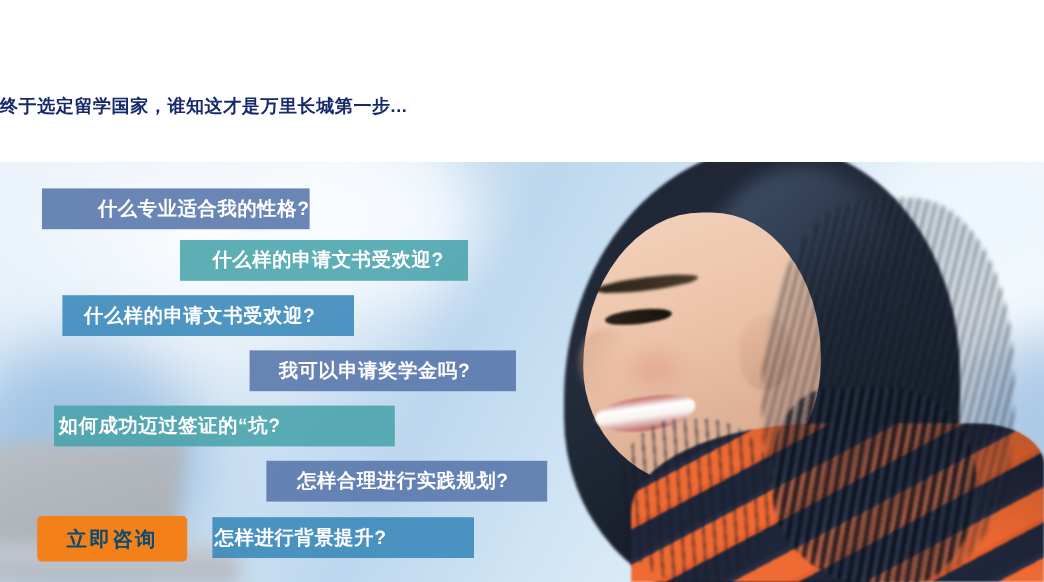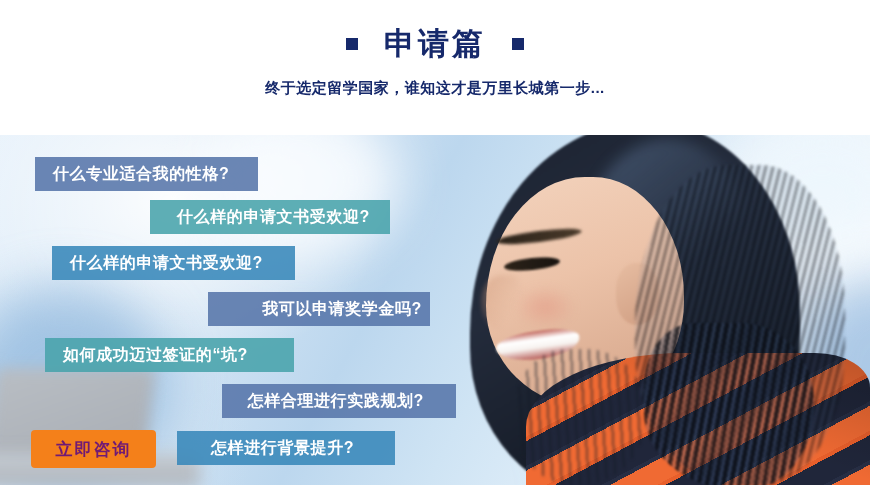--- a/index.html
+++ b/index.html
@@ -19,21 +19,21 @@
   .title-row {
     position:absolute; left:0; top:26px; width:870px;
     display:flex; align-items:center; justify-content:center; gap:26px;
   }
   .sq { width:12px; height:12px; background:#16296b; display:block; flex:none; }
   .title {
     font-size:31px; font-weight:bold; color:#16296b;
     letter-spacing:3px; line-height:36px; white-space:nowrap;
   }
   .subtitle {
-    position:absolute; left:0; top:79px; width:870px; text-align:center;
+    position:absolute; left:0; top:79px; width:870px; text-align:left;
     font-size:15px; font-weight:bold; color:#16296b; letter-spacing:.5px;
     white-space:nowrap;
   }
 
   
   .stage { position:absolute; left:0; top:135px; width:870px; height:350px; overflow:hidden; }
 
   .photo-bg {
     position:absolute; inset:0;
     background:
@@ -155,37 +155,32 @@
     white-space:nowrap; z-index:20;
   }
   .bubble.c-slate  { background:rgba(86,117,170,.88); }
   .bubble.c-teal   { background:rgba(72,163,171,.88); }
   .bubble.c-steel  { background:rgba(56,136,186,.88); }
 
   
   .cta {
     position:absolute; left:31px; top:430px; width:125px; height:38px;
     background:#f4801a; border:none; border-radius:4px;
-    color:#701a75; font-size:17px; font-weight:bold; letter-spacing:2px;
+    color:#0c4a6e; font-size:17px; font-weight:bold; letter-spacing:2px;
     font-family:Liberation Mono, monospace;
     display:flex; align-items:center; justify-content:center;
     cursor:pointer; z-index:25;
   }
 </style>
 </head>
 <body>
 
 <div class="banner">
 
   <div class="header">
-    <div class="title-row">
-      <span class="sq"></span>
-      <span class="title">申请篇</span>
-      <span class="sq"></span>
-    </div>
     <div class="subtitle">终于选定留学国家，谁知这才是万里长城第一步...</div>
   </div>
 
   <div class="stage">
     <div class="photo-bg"></div>
     <div class="blob b1"></div>
     <div class="blob b2"></div>
     <div class="blob b3"></div>
     <div class="blob b4"></div>
     <div class="blob b5"></div>
@@ -205,38 +200,38 @@
       <div class="ear"></div>
       <div class="shirt"></div>
       <div class="shirt-shade"></div>
       <div class="hair-strands"></div>
       <div class="hair-front"></div>
       <div class="hair-wisp"></div>
     </div>
   </div>
 
   <div id="bubble-layer">
-      <div class="bubble c-slate" style="left: 35px; top: 157px; width: 223px; height: 34px; justify-content: flex-start; padding-left: 18px; padding-right: 0px;">
+      <div class="bubble c-slate" style="left: 35px; top: 157px; width: 223px; height: 34px; justify-content: flex-end; padding-left: 18px; padding-right: 0px;">
         <span>什么专业适合我的性格?</span>
       </div>
       <div class="bubble c-teal" style="left: 150px; top: 200px; width: 240px; height: 34px; justify-content: flex-end; padding-left: 0px; padding-right: 20px;">
         <span>什么样的申请文书受欢迎?</span>
       </div>
       <div class="bubble c-steel" style="left: 52px; top: 246px; width: 243px; height: 34px; justify-content: flex-start; padding-left: 18px; padding-right: 0px;">
         <span>什么样的申请文书受欢迎?</span>
       </div>
-      <div class="bubble c-slate" style="left: 208px; top: 292px; width: 222px; height: 34px; justify-content: flex-end; padding-left: 0px; padding-right: 8px;">
+      <div class="bubble c-slate" style="left: 208px; top: 292px; width: 222px; height: 34px; justify-content: flex-end; padding-left: 0px; padding-right: 38px;">
         <span>我可以申请奖学金吗?</span>
       </div>
-      <div class="bubble c-teal" style="left: 45px; top: 338px; width: 249px; height: 34px; justify-content: flex-start; padding-left: 18px; padding-right: 0px;">
+      <div class="bubble c-teal" style="left: 45px; top: 338px; width: 284px; height: 34px; justify-content: flex-start; padding-left: 4px; padding-right: 0px;">
         <span>如何成功迈过签证的“坑?</span>
       </div>
       <div class="bubble c-slate" style="left: 222px; top: 384px; width: 234px; height: 34px; justify-content: flex-end; padding-left: 0px; padding-right: 32px;">
         <span>怎样合理进行实践规划?</span>
       </div>
-      <div class="bubble c-steel" style="left: 177px; top: 431px; width: 218px; height: 34px; justify-content: flex-start; padding-left: 34px; padding-right: 0px;">
+      <div class="bubble c-steel" style="left: 177px; top: 431px; width: 218px; height: 34px; justify-content: flex-start; padding-left: 2px; padding-right: 0px;">
         <span>怎样进行背景提升?</span>
       </div>
     </div>
 
   <button class="cta">立即咨询</button>
 
 </div>
 
 </body></html>

